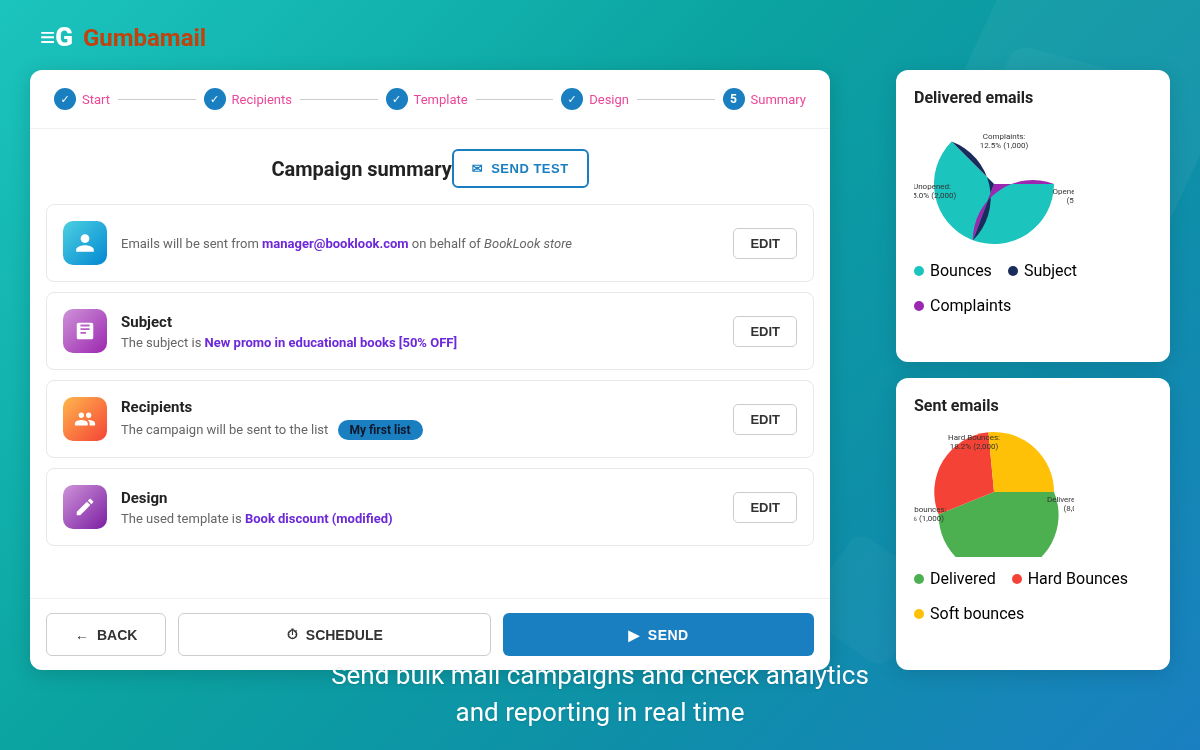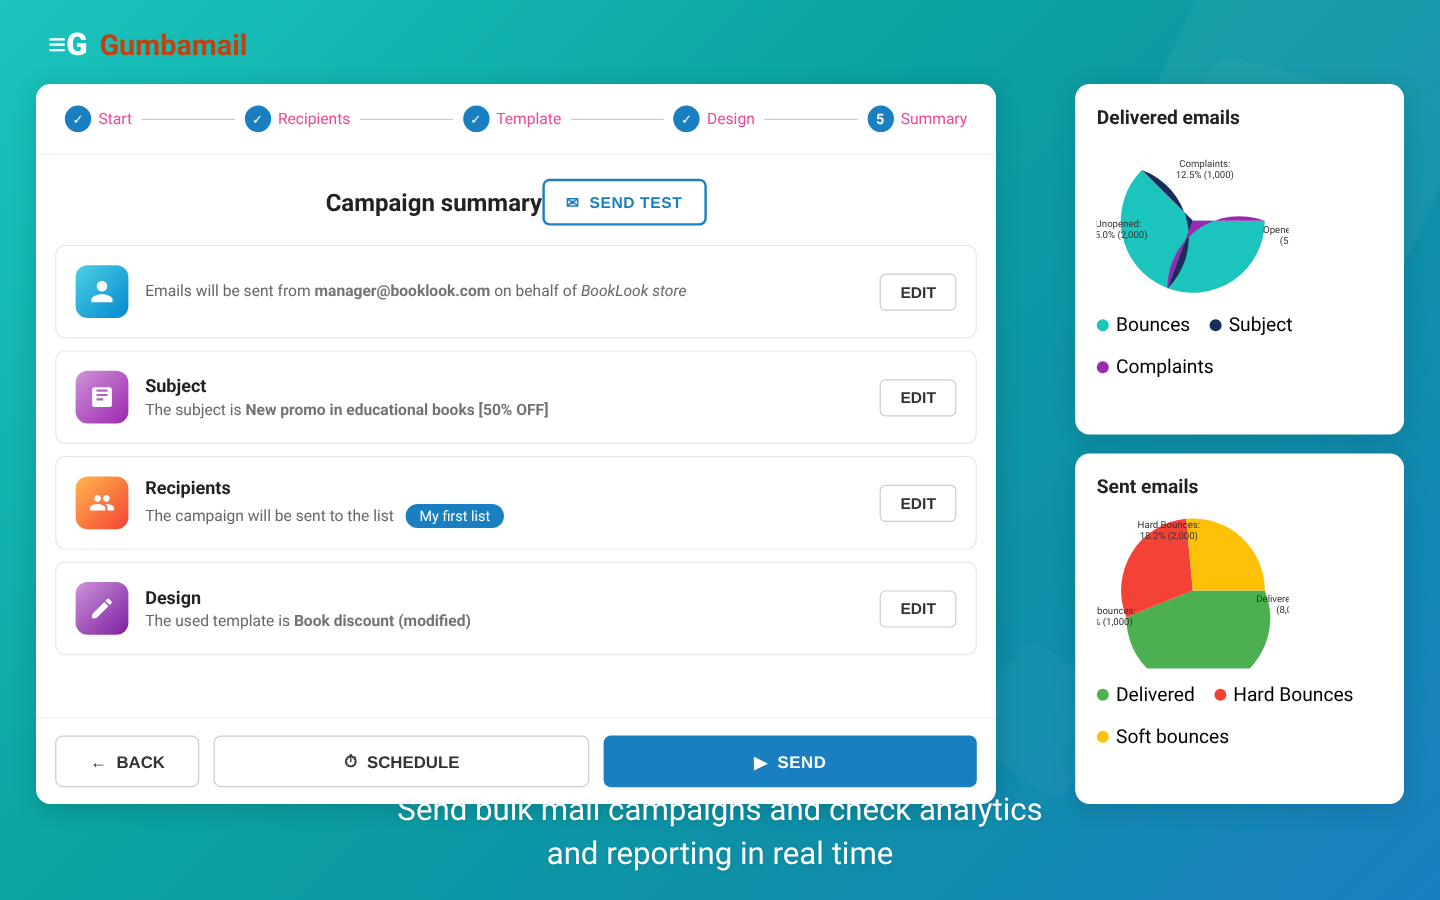--- a/index.html
+++ b/index.html
@@ -200,42 +200,42 @@
     .item-title {
       font-size: 15px;
       font-weight: 700;
       color: #222;
       margin-bottom: 4px;
     }
     .item-desc {
       font-size: 13px;
       color: #666;
     }
-    .item-desc strong { font-weight: 700; color: #737373; }
+    .item-desc strong { font-weight: 700; color: #6d28d9; }
     .item-desc em { font-style: italic; }
     .edit-btn {
       border: 1px solid #ccc;
       background: white;
       color: #333;
       padding: 7px 16px;
       border-radius: 5px;
       font-size: 13px;
       font-weight: 600;
       cursor: pointer;
       flex-shrink: 0;
     }
 
     .list-badge {
       display: inline-block;
       background: #1a7fc1;
-      color: #ffffff;
+      color: #0f172a;
       border-radius: 20px;
       padding: 3px 12px;
       font-size: 12px;
-      font-weight: 400;
+      font-weight: 700;
       margin-left: 6px;
     }
 
     
     .bottom-buttons {
       padding: 14px 16px;
       display: flex;
       gap: 12px;
       border-top: 1px solid #f0f0f0;
     }

